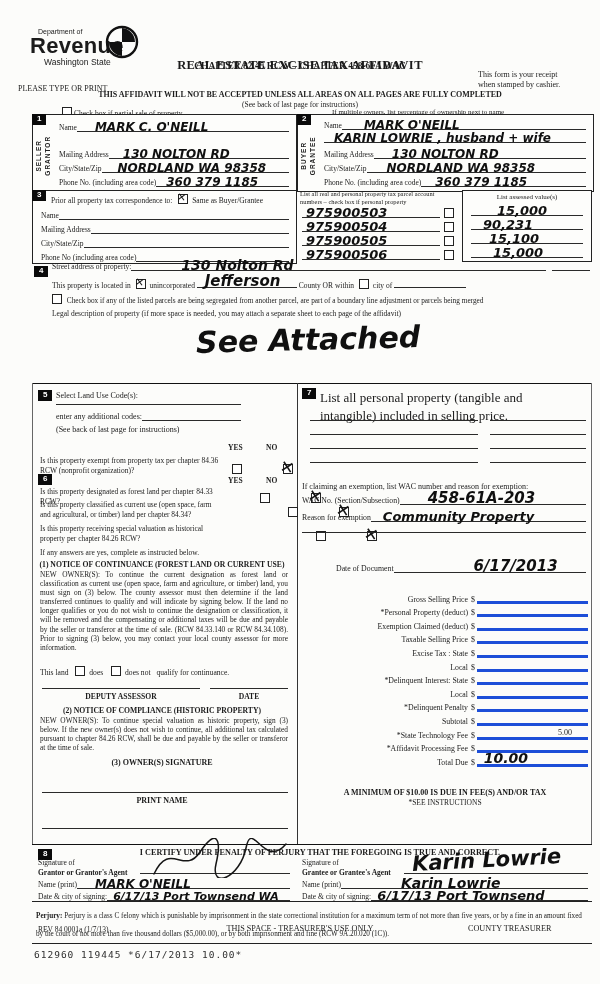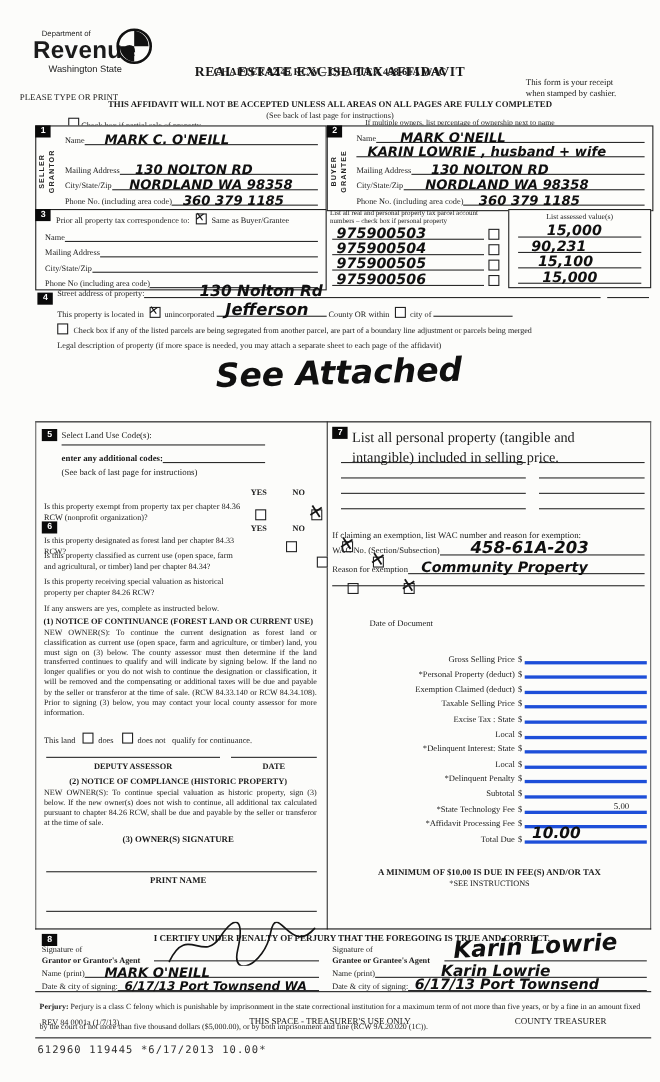--- a/index.html
+++ b/index.html
@@ -251,21 +251,21 @@
   <div class="abs" style="left:297px;top:383px;width:1px;height:462px;background:#333;"></div>
   <div class="abs" style="left:32px;top:383px;width:1px;height:462px;background:#666;"></div>
   <div class="abs" style="left:591px;top:383px;width:1px;height:462px;background:#666;"></div>
   <div class="abs thick" style="left:32px;top:844px;width:560px;"></div>
 
   
   <span class="badge abs" style="left:38px;top:390px;">5</span>
   <div class="abs" style="left:56px;top:391px;font-size:8px;">Select Land Use Code(s):</div>
   <div class="abs line" style="left:56px;top:404px;width:185px;"></div>
   <div class="frow" style="left:56px;top:410px;width:185px;">
-    <span style="font-size:8px;font-weight:bold;">enter any additional codes:</span>
+    <span style="font-size:8px;">enter any additional codes:</span>
       <span class="grow"></span>
   </div>
   <div class="abs" style="left:56px;top:425px;font-size:8px;">(See back of last page for instructions)</div>
   <div class="abs bold" style="left:228px;top:443px;font-size:7.5px;">YES</div>
   <div class="abs bold" style="left:266px;top:443px;font-size:7.5px;">NO</div>
   <div class="abs" style="left:40px;top:456px;width:180px;font-size:7.5px;line-height:1.3;">Is this property exempt from property tax per chapter 84.36 RCW (nonprofit organization)?</div>
   <span class="cb abs" style="left:232px;top:459px;"></span>
   <span class="cb big abs x" style="left:269px;top:459px;"></span>
 
   
@@ -332,20 +332,23 @@
   <div class="frow" style="left:302px;top:511px;width:284px;">
     <span style="font-size:7.8px;">Reason for exemption</span>
     <span class="grow">
         <span class="hw hwov" style="left:12px;font-size:13px;">Community  Property</span>
       </span>
   </div>
   <div class="abs line" style="left:302px;top:532px;width:284px;"></div>
 
   <div class="frow" style="left:302px;top:562px;width:284px;">
     <span style="font-size:7.8px;margin-left:34px;">Date of Document</span>
+    <span class="grow">
+        <span class="hw hwov" style="left:80px;font-size:15px;">6/17/2013</span>
+      </span>
   </div>
 
   
   <div class="abs" style="left:302px;top:590px;width:286px;">
     <div class="feerow">
         <span class="feelabel">Gross Selling Price</span>
         <span class="feeds">$</span>
         <span class="feeline"></span>
       </div>
     <div class="feerow">

